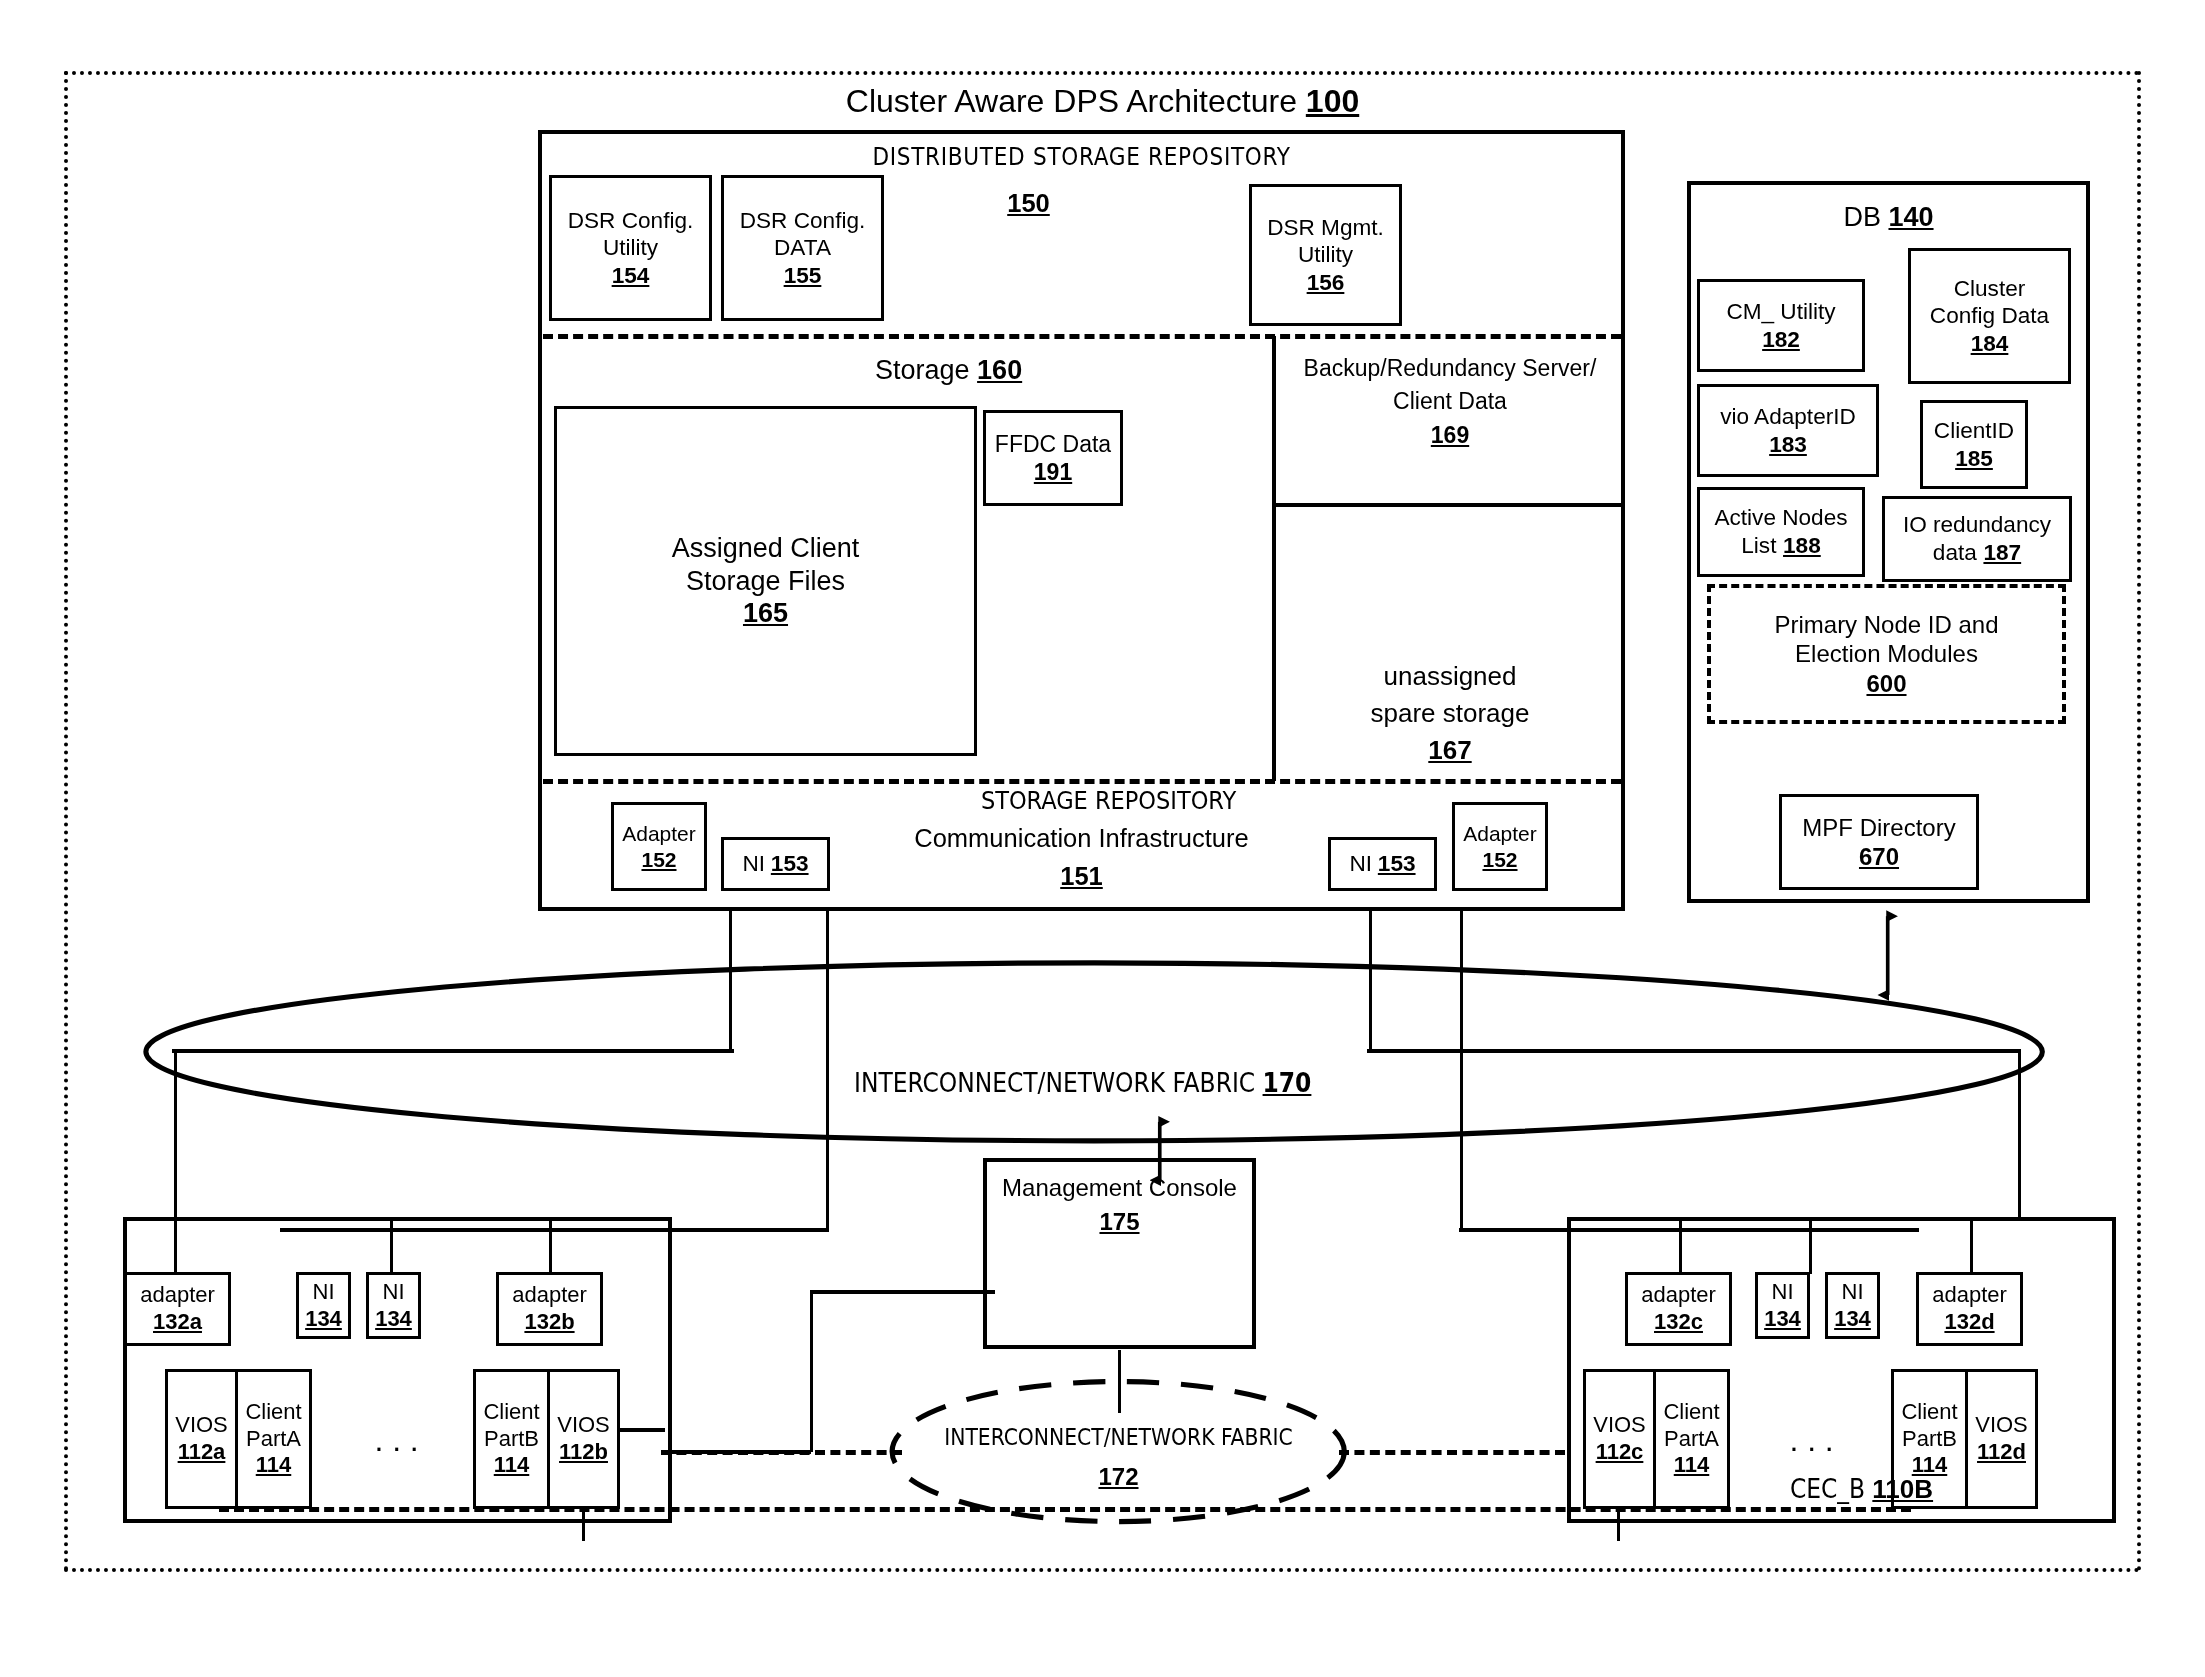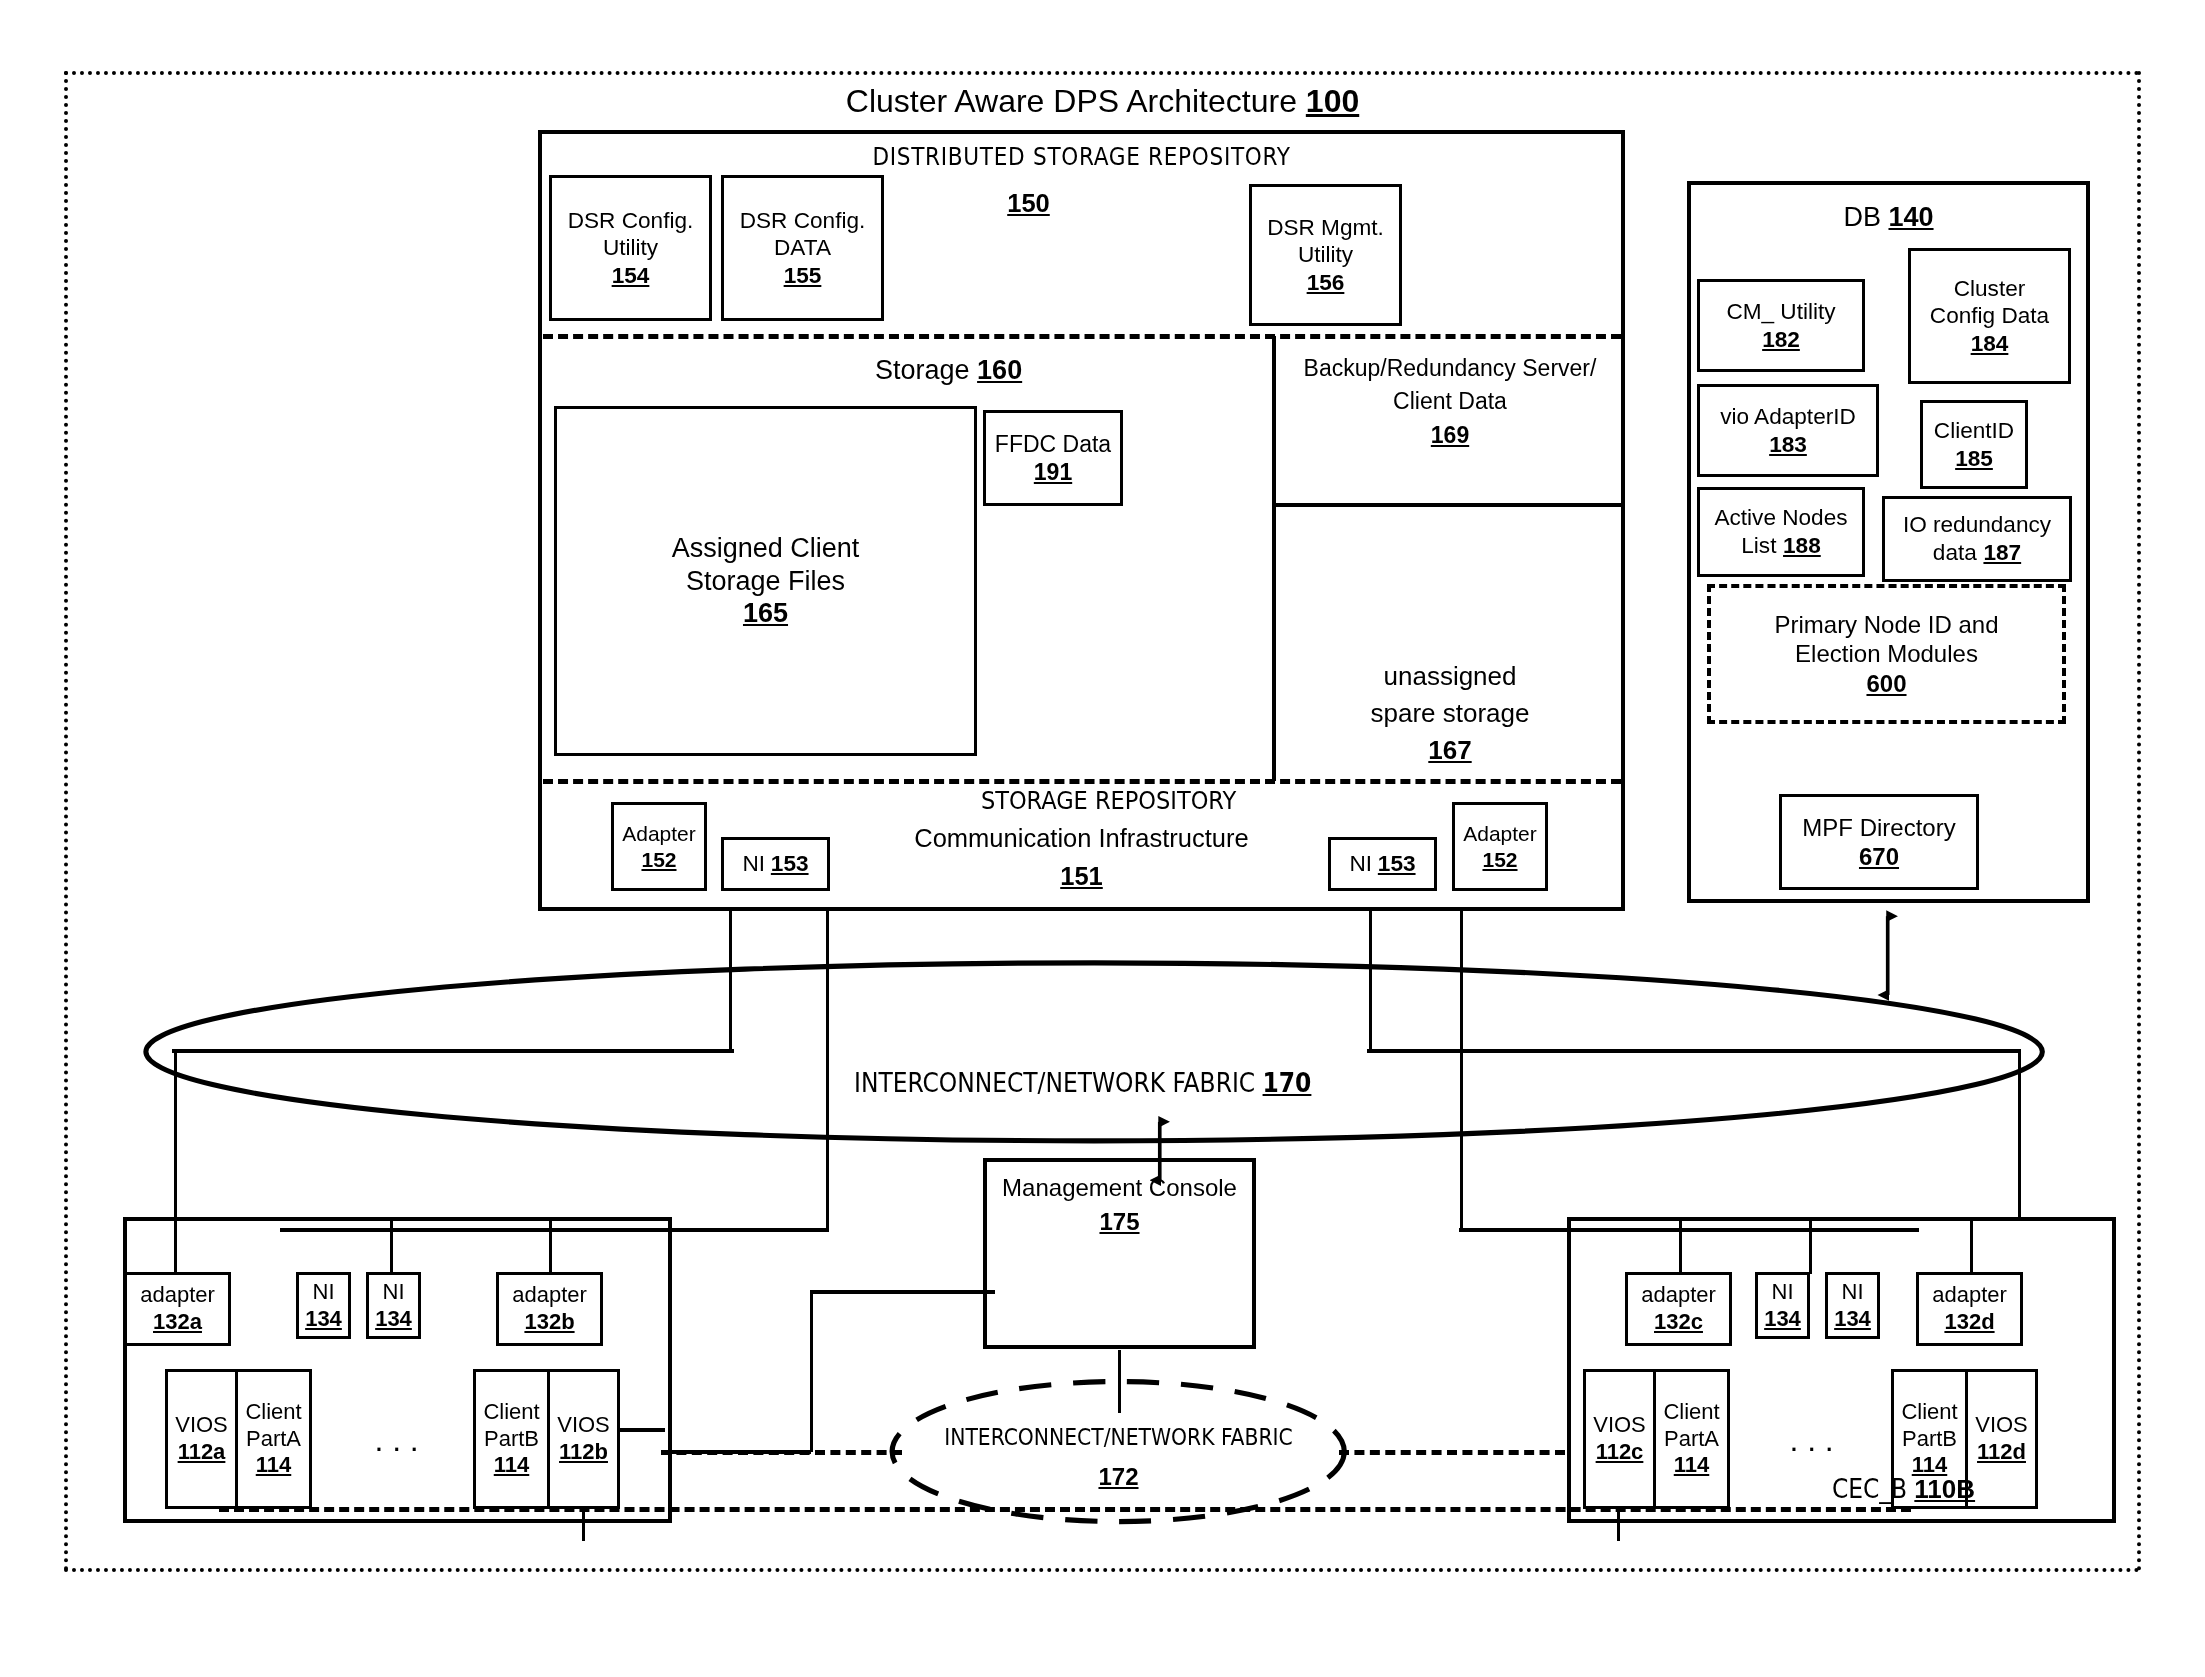--- a/index.html
+++ b/index.html
@@ -338,19 +338,19 @@
     <span class="u">114</span>
   </div>
 
   <div class="bx" style="left:1965px;top:1369px;width:73px;height:140px;font-size:22px;">
     <span>VIOS</span>
     <span class="u">112d</span>
   </div>
 
   <div class="line vl" style="left:1617px;top:1509px;height:32px;"></div>
 
-  <div class="lbl" style="left:1629px;top:1474px;width:549px;font-size:26px;">
+  <div class="lbl" style="left:1587px;top:1474px;width:549px;font-size:26px;">
     <span class="cond">CEC_B</span>
     <span class="u">110B</span>
   </div>
 
 </div>
 
 
 </body></html>

